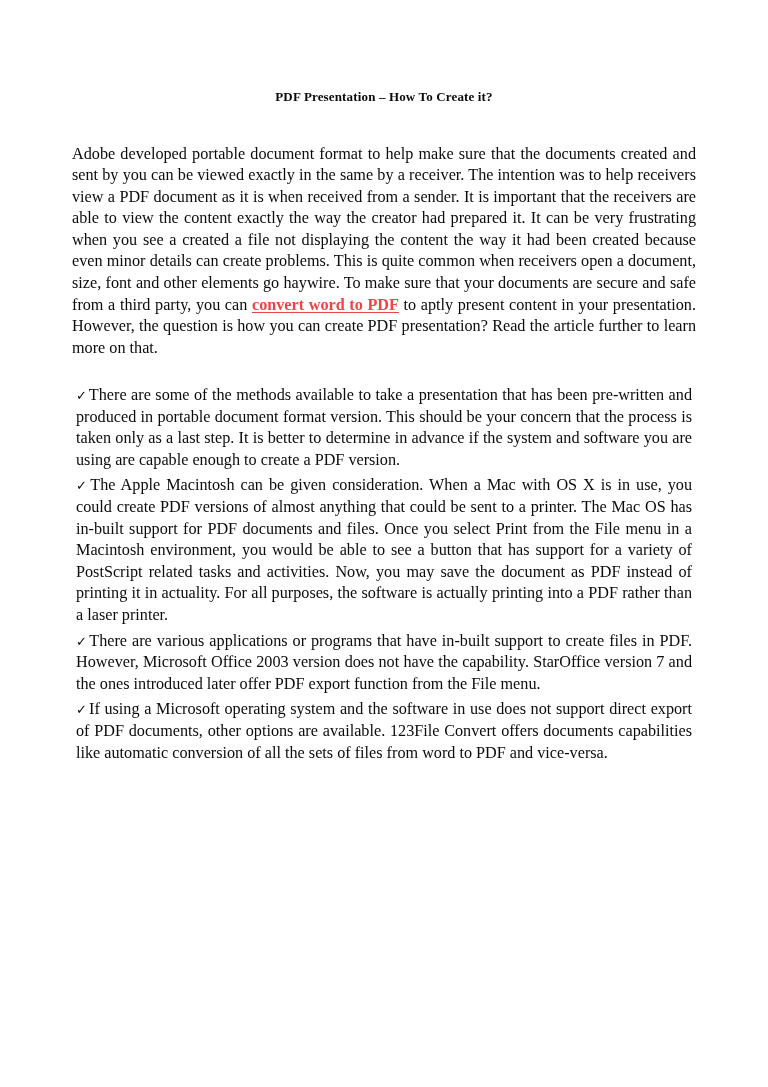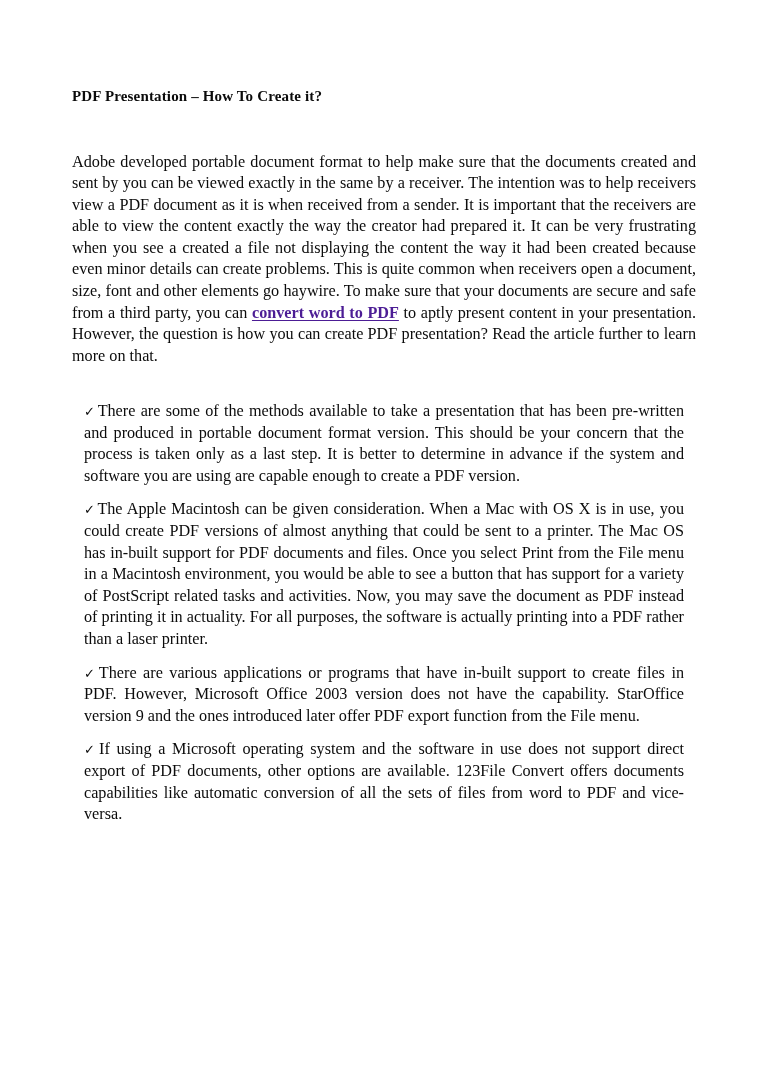--- a/index.html
+++ b/index.html
@@ -22,60 +22,60 @@
     background: #ffffff;
     box-sizing: border-box;
   }
   .page-inner {
     position: absolute;
     left: 72px;
     top: 86px;
     width: 624px;
   }
   .doc-title {
-    font-size: 15px;
+    font-size: 13px;
     font-weight: bold;
-    text-align: left;
+    text-align: center;
     letter-spacing: 0.15px;
     line-height: 21.5px;
-    margin: 0 0 8px 0;
+    margin: 0 0 0 0;
     color: #0b0b0b;
   }
   .spacer-after-title {
     height: 36px;
   }
   .body-paragraph {
     font-size: 16.2px;
     line-height: 21.6px;
     text-align: justify;
     text-justify: inter-word;
     margin: 0;
     color: #0b0b0b;
     hyphens: none;
   }
   .para-gap {
     height: 21.6px;
   }
   .doc-link {
-    color: #4c1d95;
+    color: #ef4444;
     font-weight: bold;
     text-underline-offset: 2px;
     cursor: pointer;
   }
   .bullet-list {
     margin: 0;
     padding: 0;
     list-style: none;
   }
   .bullet-item {
     font-size: 16.2px;
     line-height: 21.6px;
     text-align: justify;
     text-justify: inter-word;
-    margin: 12px;
+    margin: 4px;
     padding: 0;
     color: #0b0b0b;
   }
   .check-icon {
     font-size: 13px;
     line-height: 21.6px;
     display: inline;
     padding-right: 1.5px;
     color: #0b0b0b;
   }
@@ -93,18 +93,18 @@
 
     <div class="spacer-after-title"></div>
 
     <p class="body-paragraph"><span>Adobe developed portable document format to help make sure that the documents created and sent by you can be viewed exactly in the same by a receiver. The intention was to help receivers view a PDF document as it is when received from a sender. It is important that the receivers are able to view the content exactly the way the creator had prepared it. It can be very frustrating when you see a created a file not displaying the content the way it had been created because even minor details can create problems. This is quite common when receivers open a document, size, font and other elements go haywire. To make sure that your documents are secure and safe from a third party, you can </span><a class="doc-link" href="#">convert word to PDF</a><span> to aptly present content in your presentation. However, the question is how you can create PDF presentation? Read the article further to learn more on that.</span></p>
 
     <div class="para-gap"></div>
 
     <ul class="bullet-list">
       <li class="bullet-item"><span class="check-icon">✓</span><span class="bullet-text">There are some of the methods available to take a presentation that has been pre-written and produced in portable document format version. This should be your concern that the process is taken only as a last step. It is better to determine in advance if the system and software you are using are capable enough to create a PDF version.</span></li>
       <li class="bullet-item"><span class="check-icon">✓</span><span class="bullet-text">The Apple Macintosh can be given consideration. When a Mac with OS X is in use, you could create PDF versions of almost anything that could be sent to a printer. The Mac OS has in-built support for PDF documents and files. Once you select Print from the File menu in a Macintosh environment, you would be able to see a button that has support for a variety of PostScript related tasks and activities. Now, you may save the document as PDF instead of printing it in actuality. For all purposes, the software is actually printing into a PDF rather than a laser printer.</span></li>
-      <li class="bullet-item"><span class="check-icon">✓</span><span class="bullet-text">There are various applications or programs that have in-built support to create files in PDF. However, Microsoft Office 2003 version does not have the capability. StarOffice version 9 and the ones introduced later offer PDF export function from the File menu.</span></li>
+      <li class="bullet-item"><span class="check-icon">✓</span><span class="bullet-text">There are various applications or programs that have in-built support to create files in PDF. However, Microsoft Office 2003 version does not have the capability. StarOffice version 7 and the ones introduced later offer PDF export function from the File menu.</span></li>
       <li class="bullet-item"><span class="check-icon">✓</span><span class="bullet-text">If using a Microsoft operating system and the software in use does not support direct export of PDF documents, other options are available. 123File Convert offers documents capabilities like automatic conversion of all the sets of files from word to PDF and vice-versa.</span></li>
     </ul>
 
   </div>
 </div>
 
 </body></html>

